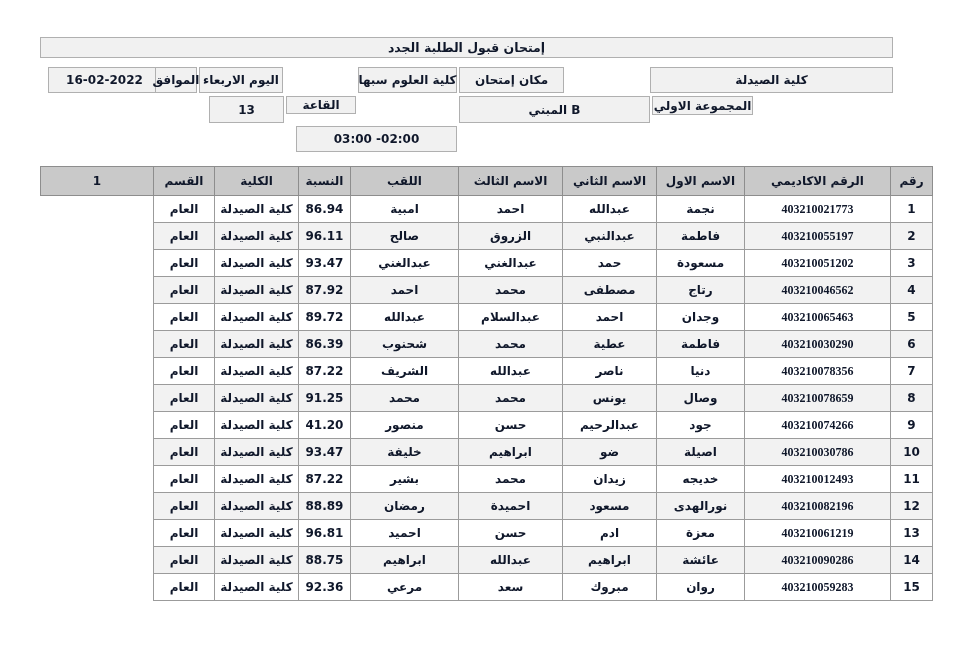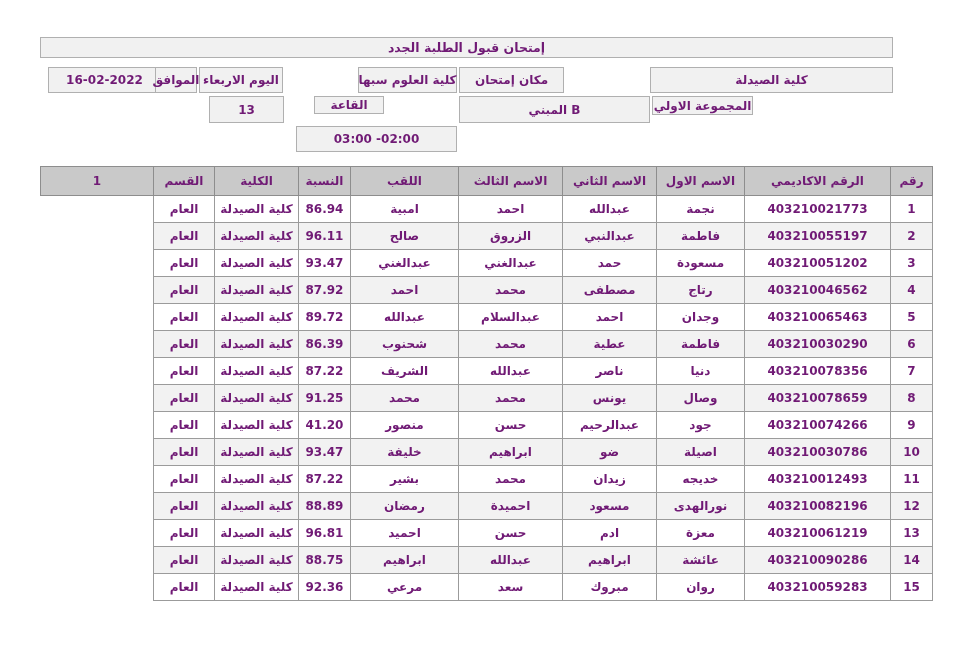--- a/index.html
+++ b/index.html
@@ -1,18 +1,18 @@
 <!DOCTYPE html>
 <html lang="ar"><head>
 <meta charset="utf-8">
 <style>
   html,body{margin:0;padding:0;background:#ffffff;}
   .sheet{
     position:relative;width:962px;height:655px;background:#ffffff;overflow:hidden;
-    font-family:"DejaVu Sans",sans-serif;font-weight:700;color:#701a75;
+    font-family:"DejaVu Sans",sans-serif;font-weight:700;color:#0f172a;
   }
   
   .tcell{
     position:absolute;box-sizing:border-box;background:#f1f1f1;border:1px solid #b0b0b0;
     display:flex;align-items:center;justify-content:center;
     font-size:12px;direction:rtl;white-space:nowrap;
   }
   .ltr{direction:ltr;}
   
   table.students{
@@ -21,42 +21,42 @@
   }
   table.students th{
     background:#c9c9c9;border:1px solid #8d8d8d;height:29px;padding:0 2px;
     font-size:12px;font-weight:700;text-align:center;box-sizing:border-box;
   }
   table.students td{
     border:1px solid #9b9b9b;height:27px;padding:0 2px;background:#ffffff;
     font-size:12px;font-weight:700;text-align:center;box-sizing:border-box;white-space:nowrap;
   }
   table.students tbody tr:nth-child(even) td{background:#f2f2f2;}
-  table.students td.num{direction:ltr;}
+  table.students td.num{direction:ltr;font-family:Liberation Serif, serif;}
   table.students td.spacer,
   table.students tbody tr:nth-child(even) td.spacer{
     border:none;background:#ffffff;
   }
 </style>
 </head>
 <body>
 
 <div class="sheet">
 
   <div class="tcell" style="left:40px;top:37px;width:853px;height:21px;font-size:12.5px;">إمتحان قبول الطلبة الجدد</div>
 
   <div class="tcell ltr" style="left:48px;top:67px;width:113px;height:26px;">16-02-2022</div>
   <div class="tcell" style="left:155px;top:67px;width:42px;height:26px;">الموافق</div>
   <div class="tcell" style="left:199px;top:67px;width:84px;height:26px;">اليوم الاربعاء</div>
   <div class="tcell" style="left:358px;top:67px;width:99px;height:26px;">كلية العلوم سبها</div>
   <div class="tcell" style="left:459px;top:67px;width:105px;height:26px;">مكان إمتحان</div>
   <div class="tcell" style="left:650px;top:67px;width:243px;height:26px;">كلية الصيدلة</div>
 
   <div class="tcell" style="left:209px;top:96px;width:75px;height:27px;">13</div>
-  <div class="tcell" style="left:286px;top:96px;width:70px;height:18px;margin-left:28px;">القاعة</div>
+  <div class="tcell" style="left:286px;top:96px;width:70px;height:18px;">القاعة</div>
   <div class="tcell ltr" style="left:459px;top:96px;width:191px;height:27px;">المبني B</div>
   <div class="tcell" style="left:652px;top:96px;width:101px;height:19px;text-align:right;">المجموعة الاولي</div>
 
   <div class="tcell ltr" style="left:296px;top:126px;width:161px;height:26px;">03:00 -02:00</div>
   <div class="tcell" style="left:459px;top:126px;width:191px;height:26px;margin-top:40px;">الوقت</div>
 
   <table class="students">
     <colgroup>
       <col style="width:42px">
         <col style="width:146px">

